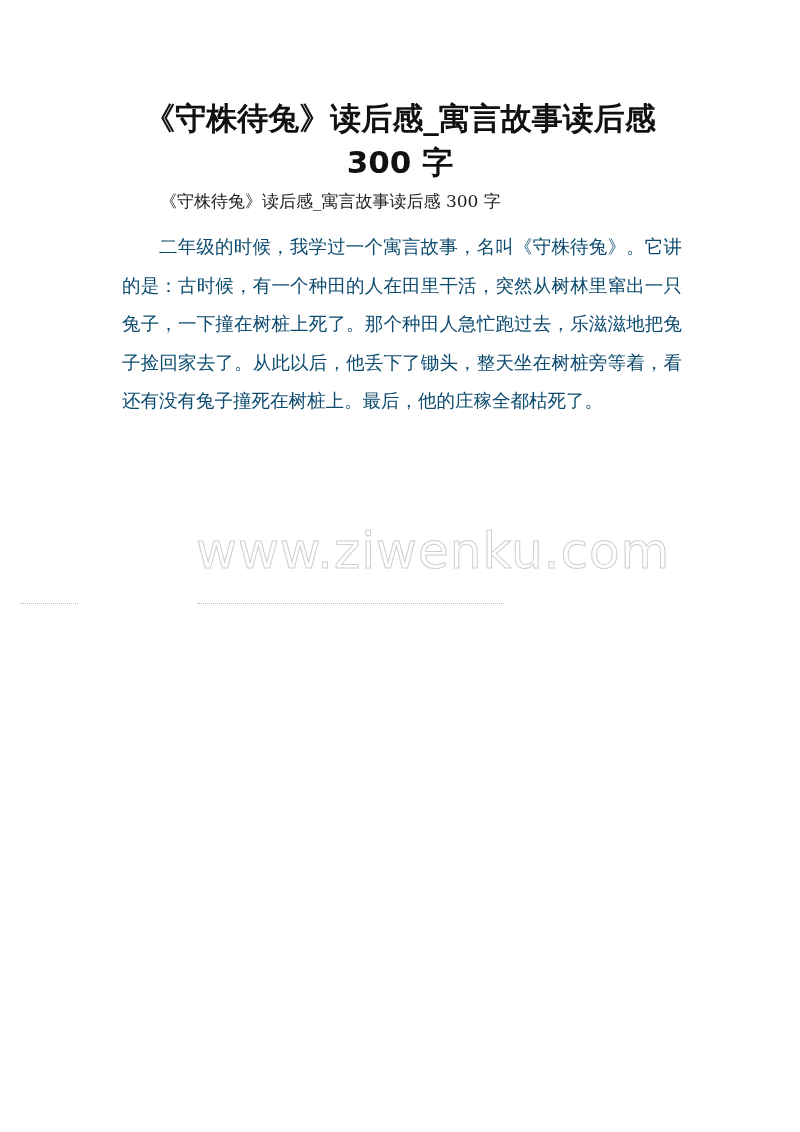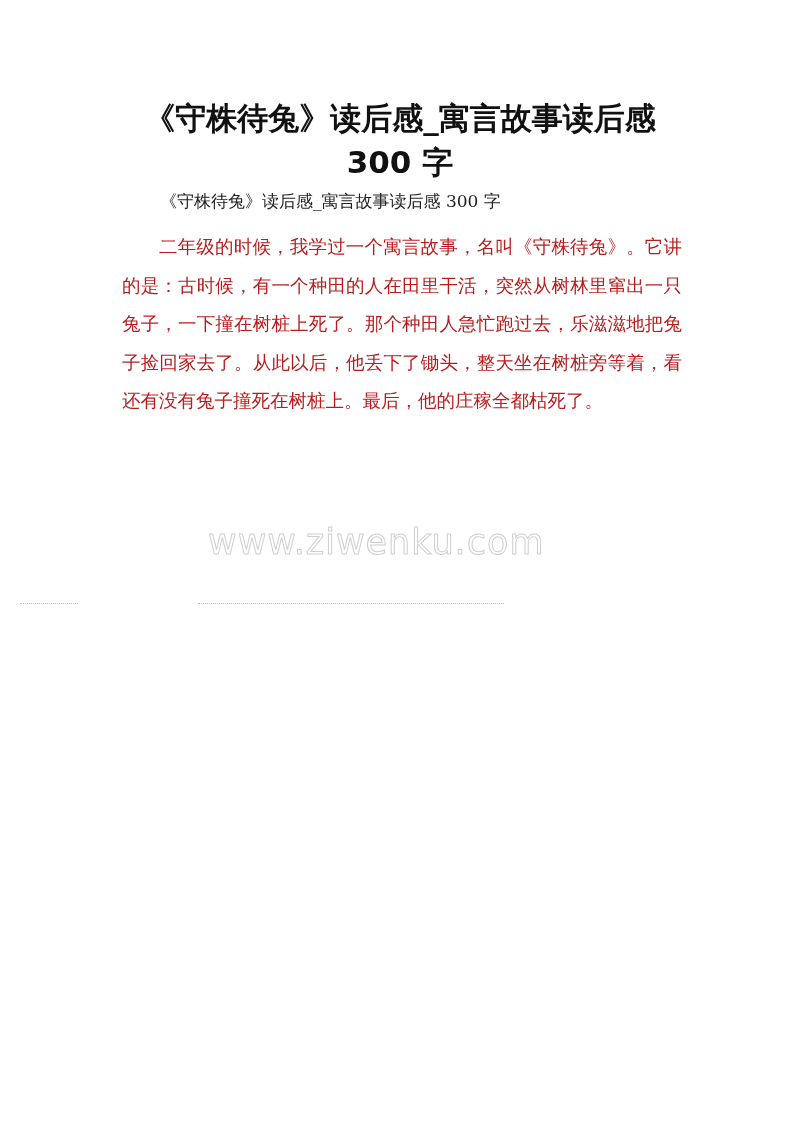--- a/index.html
+++ b/index.html
@@ -41,21 +41,21 @@
       line-height: 24px;
       color: #222;
       white-space: nowrap;
     }
     .para {
       position: absolute;
       left: 122px;
       width: 560px;
       font-size: 18.5px;
       line-height: 38.5px;
-      color: #b91c1c;
+      color: #0c4a6e;
       text-align: justify;
       text-indent: 2em;
       margin: 0;
     }
     #p1 { top: 228px; }
     #p2 { top: 478px; }
     #p3 { top: 604px; }
     #p4 { top: 772px; }
 
     .dotted-line {
@@ -65,28 +65,27 @@
       border-top: 1px dotted #bbbbbb;
     }
     #dl1 { left: 20px; width: 58px; }
     #dl2 { left: 198px; width: 306px; }
 
     .watermark {
       position: absolute;
       left: 196px;
       top: 522px;
       font-family: "DejaVu Sans", "Liberation Sans", sans-serif;
-      font-size: 35px;
+      font-size: 50px;
       letter-spacing: 1px;
       color: rgba(180,180,180,0.0);
       -webkit-text-stroke: 1px #cfcfcf;
       white-space: nowrap;
       pointer-events: none;
       z-index: 0;
-      margin-left: 12px;
     }
     .para, .title, .subtitle { z-index: 1; }
   </style>
 </head>
 <body>
 
 <div class="page">
   <div class="title" id="title">《守株待兔》读后感_寓言故事读后感 300 字</div>
   <div class="subtitle">《守株待兔》读后感_寓言故事读后感 300 字</div>
 

